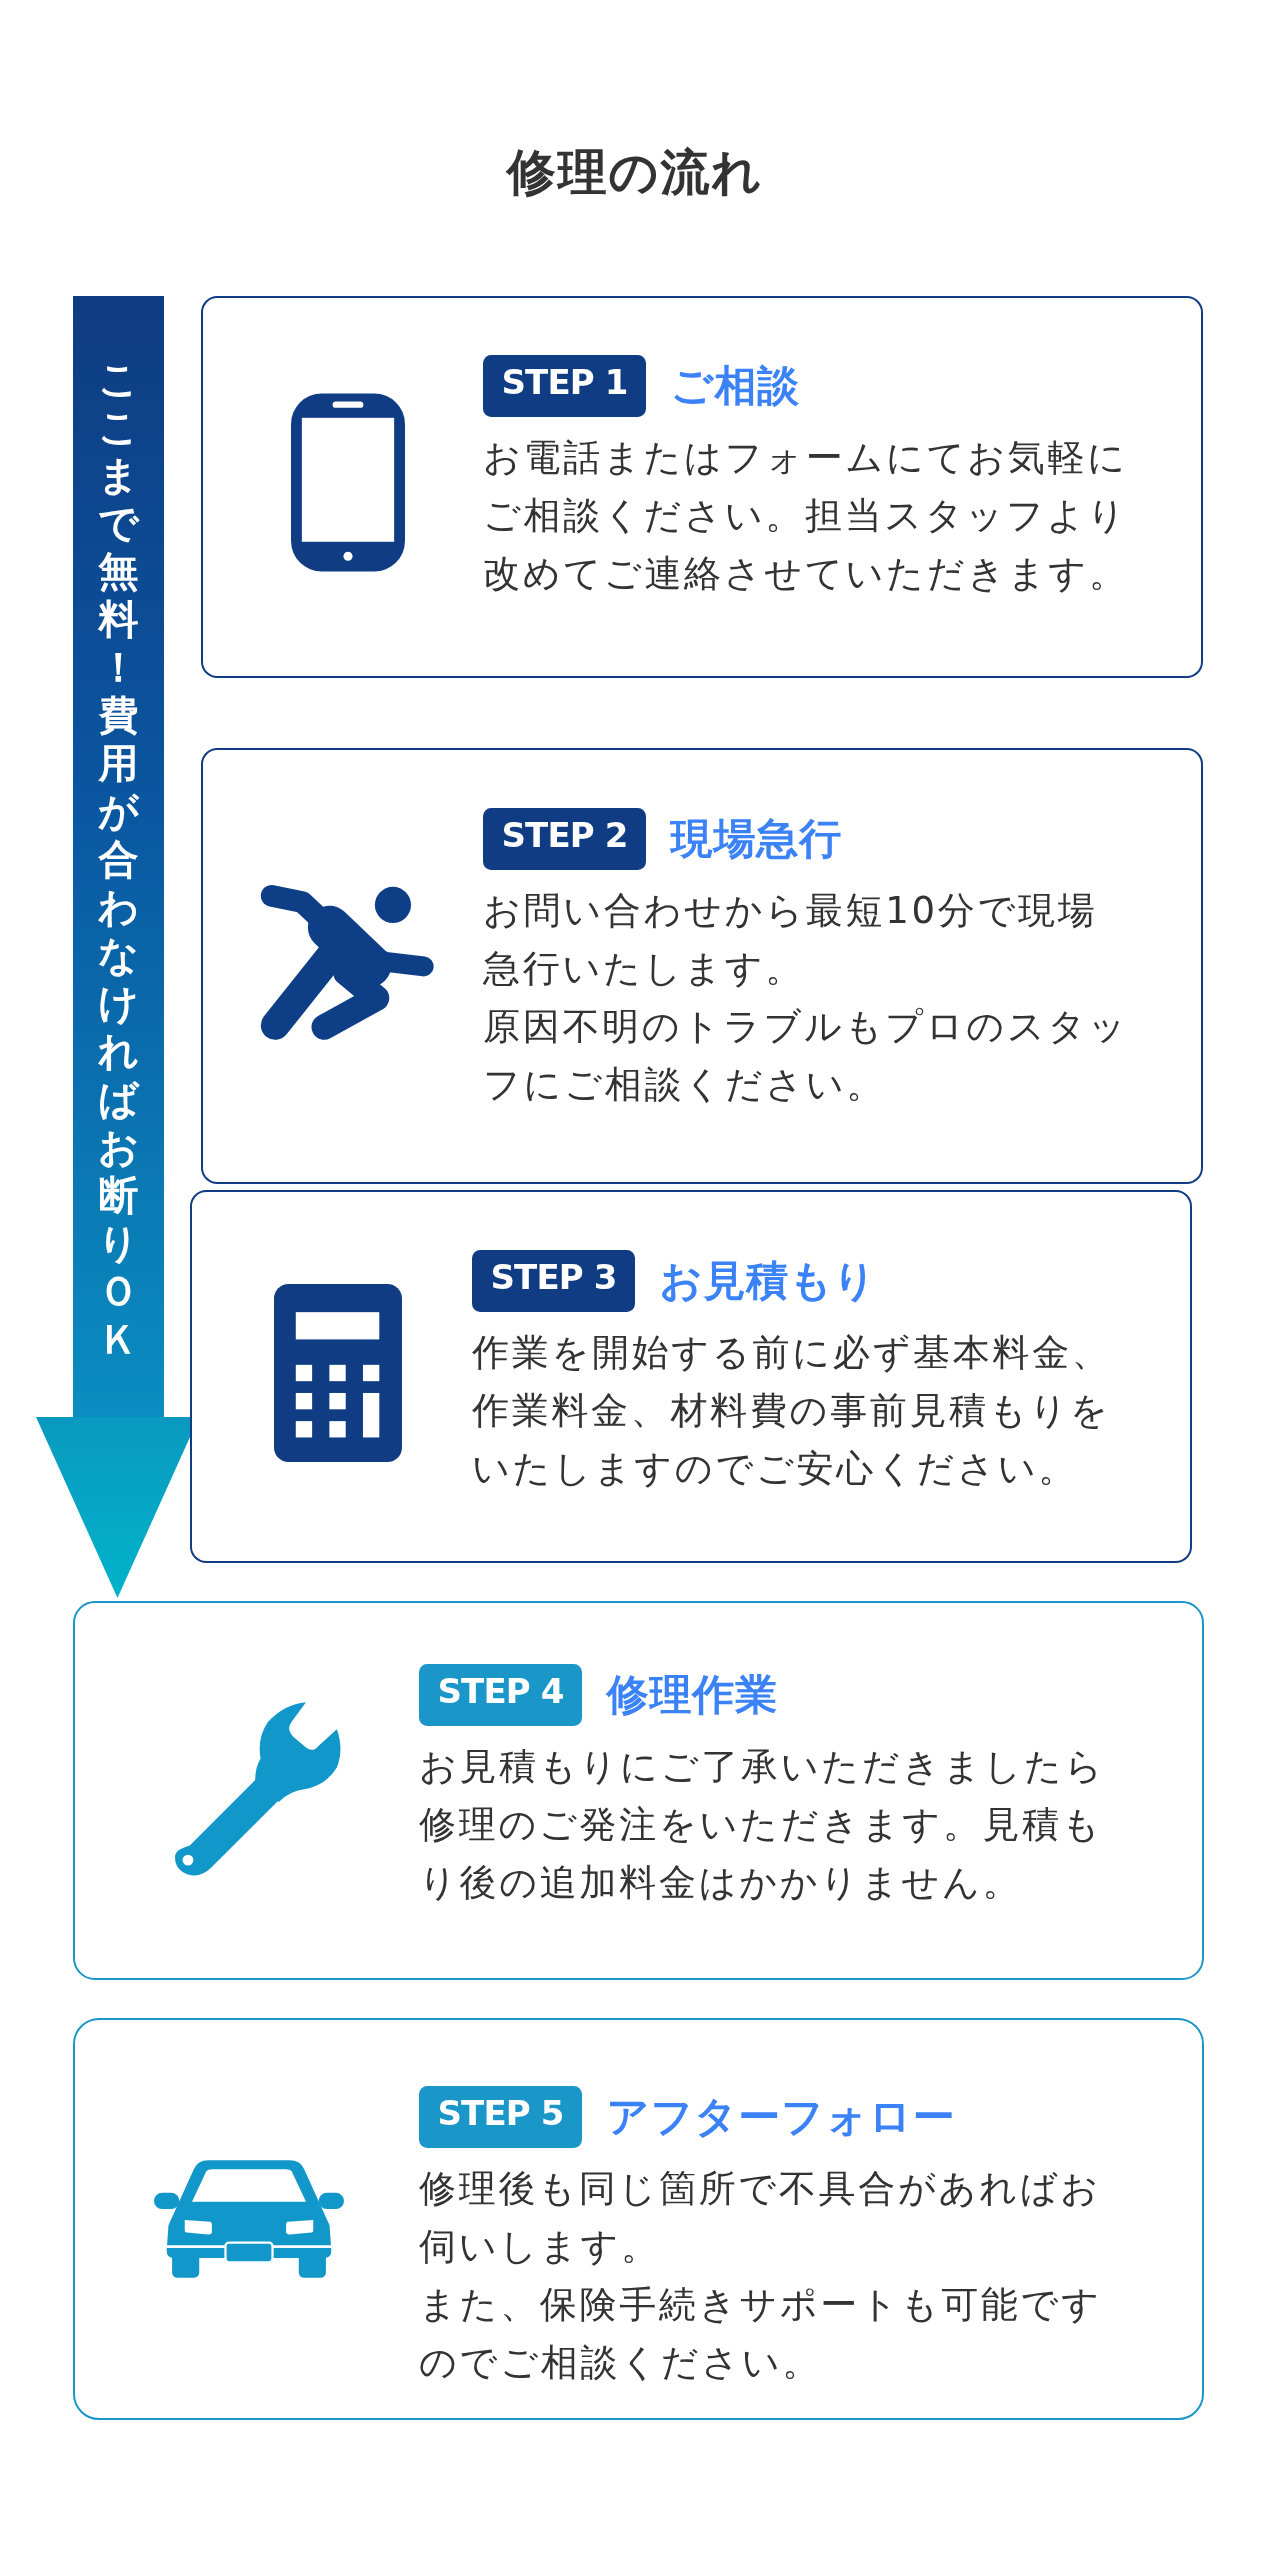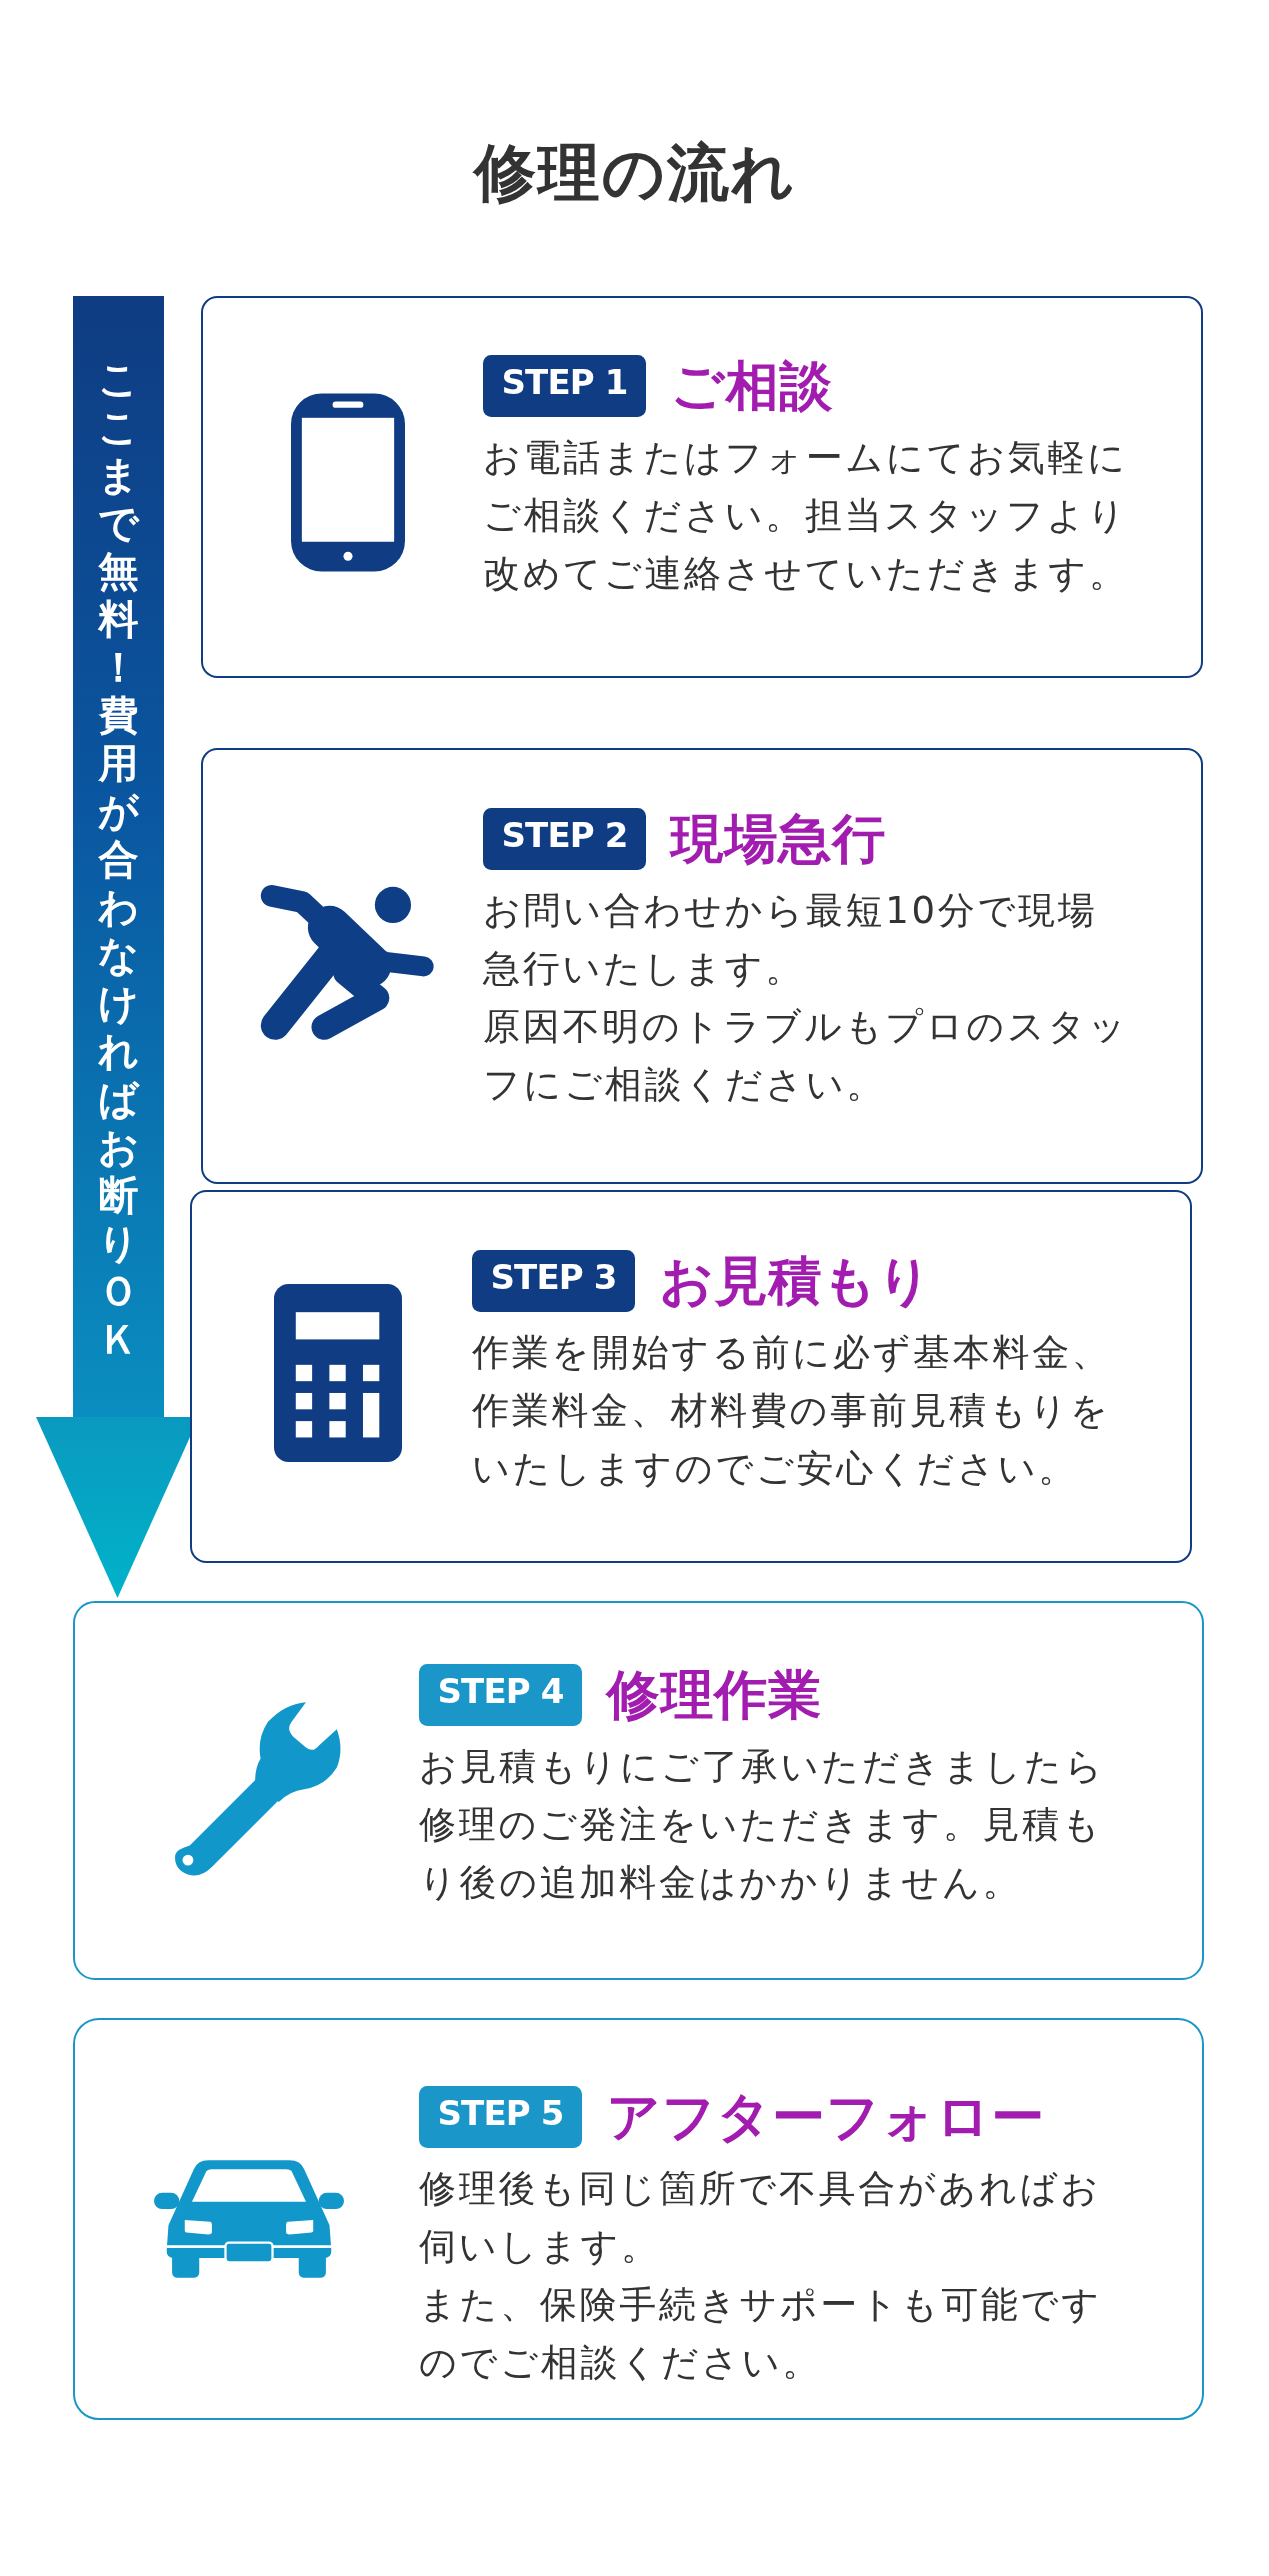--- a/index.html
+++ b/index.html
@@ -1,21 +1,21 @@
 <!DOCTYPE html>
 <html style="font-size:14.5px"><head>
 <meta charset="utf-8">
 <style>
   * { box-sizing: border-box; margin: 0; padding: 0; }
   html, body { width: 1270px; height: 2576px; background: #ffffff; }
   body { position: relative; font-family: "DejaVu Sans", "Liberation Sans", sans-serif; color: #333333; overflow: hidden; }
 
   .page-title {
     position: absolute; left: 0; top: 136px; width: 1270px;
-    text-align: center; font-size: 62px; font-weight: bold; color: #333333;
+    text-align: center; font-size: 49px; font-weight: bold; color: #333333;
     letter-spacing: 1.8px; line-height: 73px;
   }
 
   .flow-bar {
     position: absolute; left: 73px; top: 296px; width: 91px; height: 1123px;
     background: linear-gradient(to bottom, #0f3c82 0%, #0a56a0 45%, #0a8ec0 100%);
   }
   .flow-bar-text {
     position: absolute; left: 0; top: 60px; width: 91px;
     display: flex; flex-direction: column; align-items: center;
@@ -36,21 +36,21 @@
 
   .step-content { position: absolute; }
   .step-header { display: flex; align-items: center; height: 54px; }
   .step-badge {
     width: 163px; height: 62px; border-radius: 8.2px; background: #0f3c82;
     color: #ffffff; font-weight: bold; font-size: 34px; line-height: 54px;
     text-align: center; letter-spacing: -0.9px;
   }
   .light .step-badge { background: #1a96c8; }
   .step-title {
-    margin-left: 24.5px; font-size: 53px; font-weight: bold; color: #a21caf;
+    margin-left: 24.5px; font-size: 42px; font-weight: bold; color: #3b82f6;
     letter-spacing: 0.9px; line-height: 54px; text-align: center;
   }
   .step-desc {
     margin-top: 16.3px; font-size: 37px; line-height: 58px; color: #333333;
     letter-spacing: 2.7px;
   }
   .step-desc span { display: block; white-space: nowrap; }
 </style>
 </head>
 <body>

